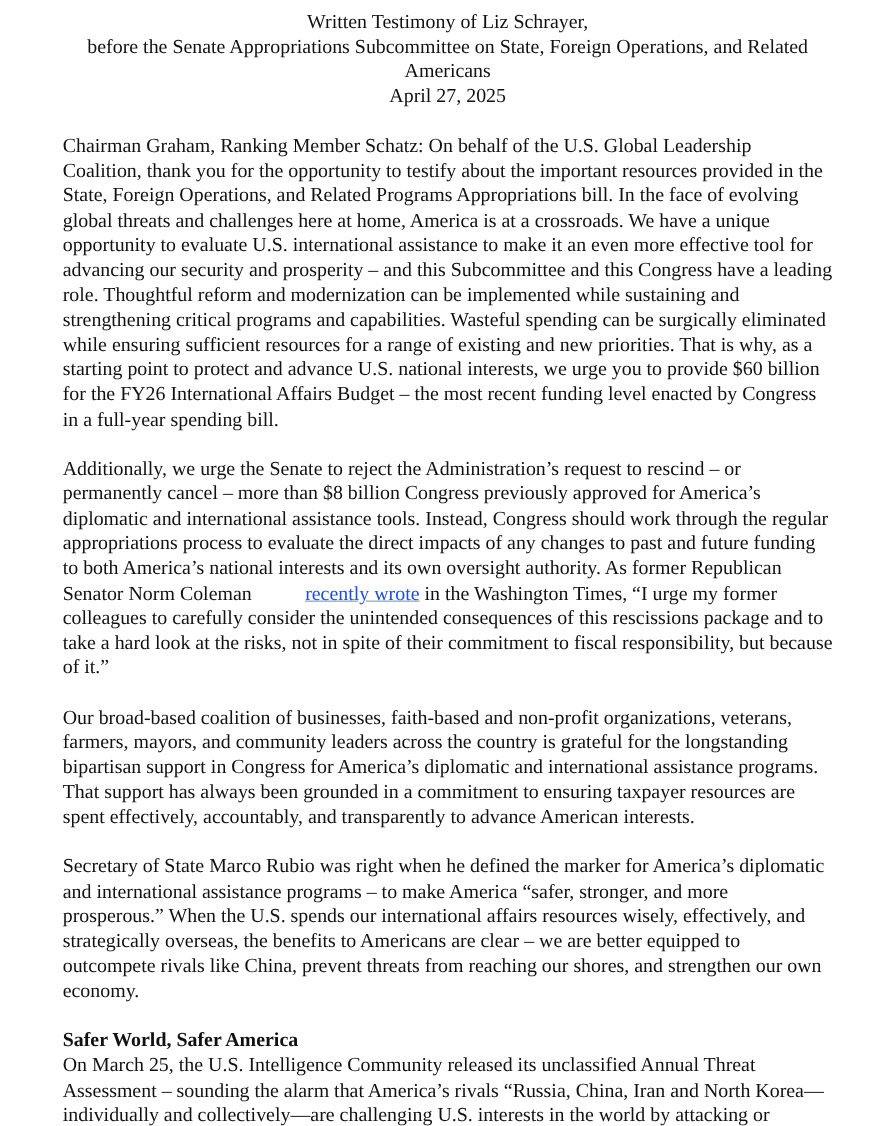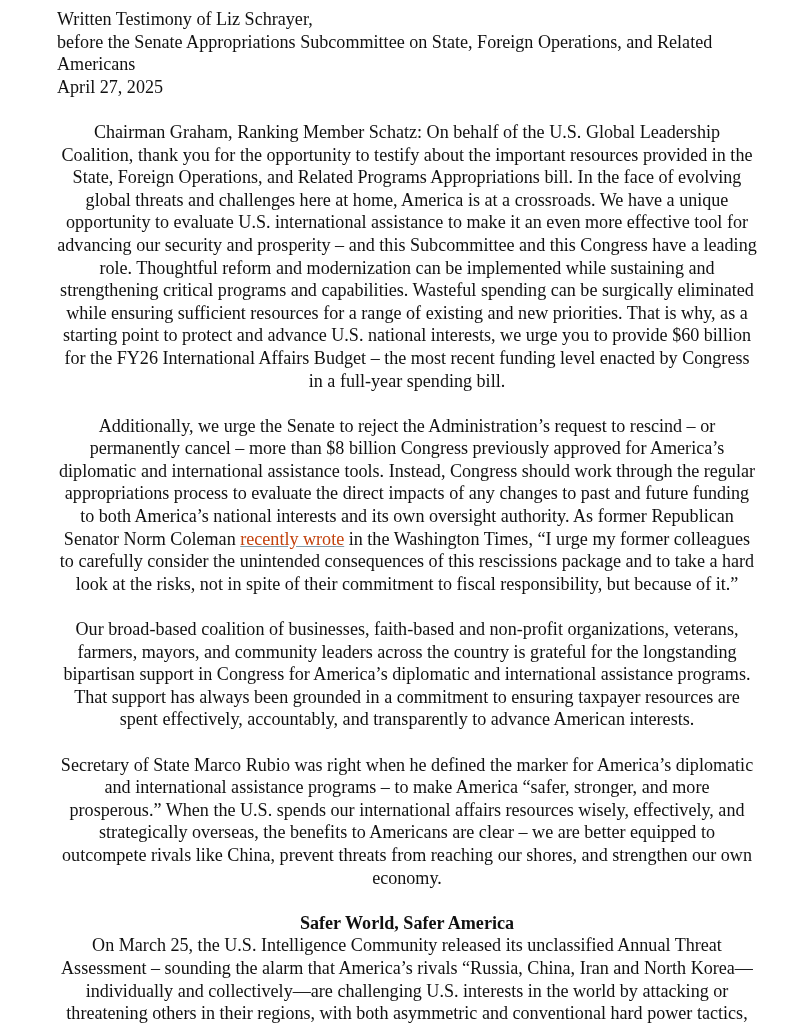--- a/index.html
+++ b/index.html
@@ -17,35 +17,36 @@
     }
     .page {
       position: absolute;
       left: 57px;
       top: 8px;
       width: 700px;
       font-size: 18.1px;
       line-height: 22.6px;
     }
     .header {
+      text-align: center;
       margin: 0 0 22.6px 0;
     }
     .header div { white-space: nowrap; }
     p {
       margin: 0 0 22.6px 0;
-      text-align: center;
     }
     .section-heading {
       font-weight: bold;
       display: block;
     }
     a.link {
-      color: #c2410c;
+      color: #1d4ed8;
       text-decoration: underline;
       text-decoration-color: #7f9bab;
+      margin-left: 44px;
     }
   </style>
 </head>
 <body>
 
 <div class="page">
 
   <div class="header">
     <div>Written Testimony of Liz Schrayer,</div>
     <div>before the Senate Appropriations Subcommittee on State, Foreign Operations, and Related</div>

